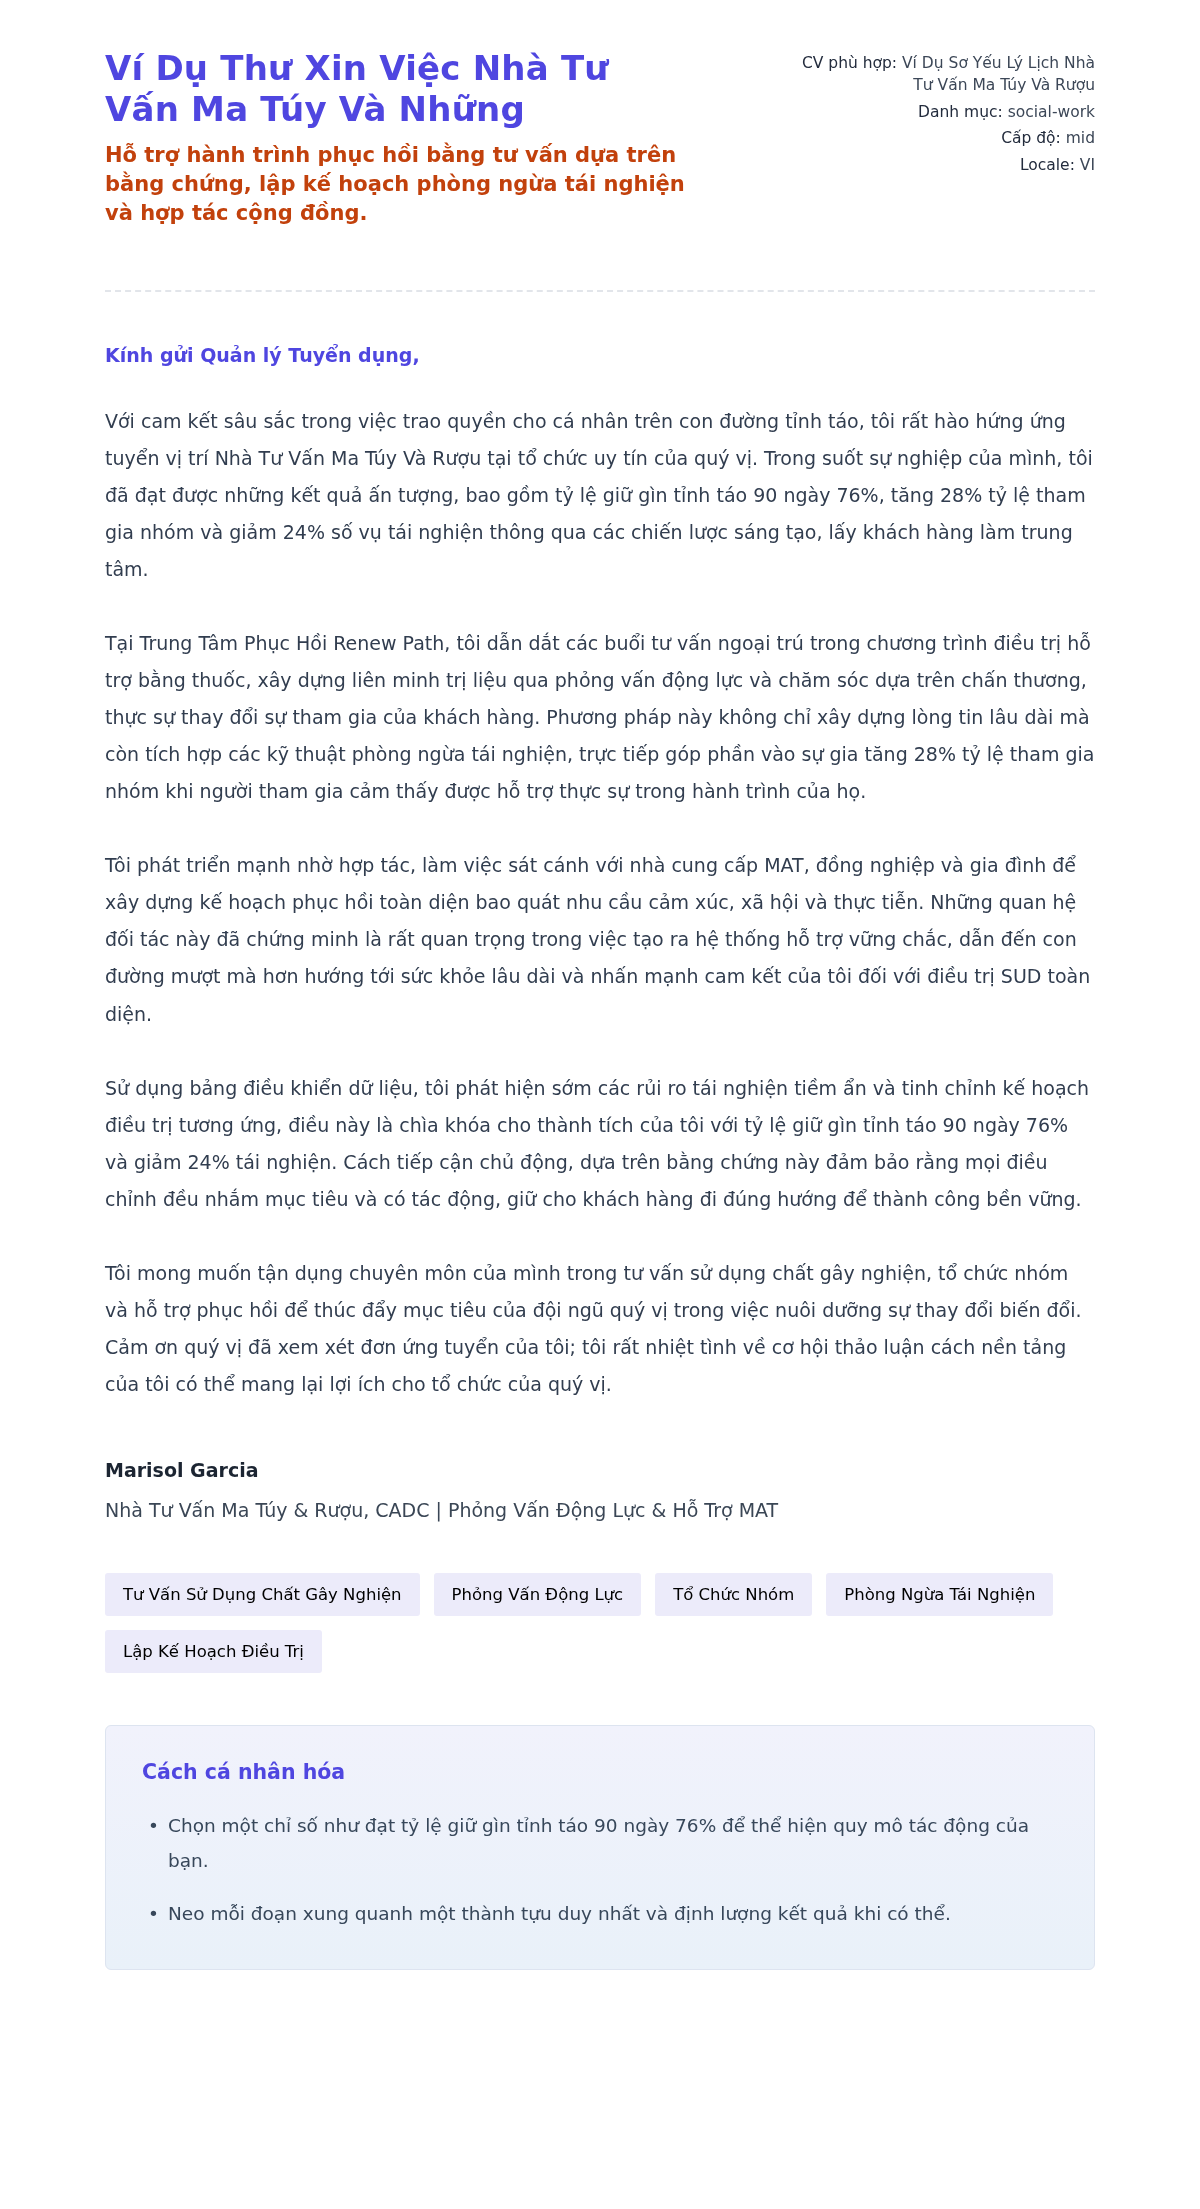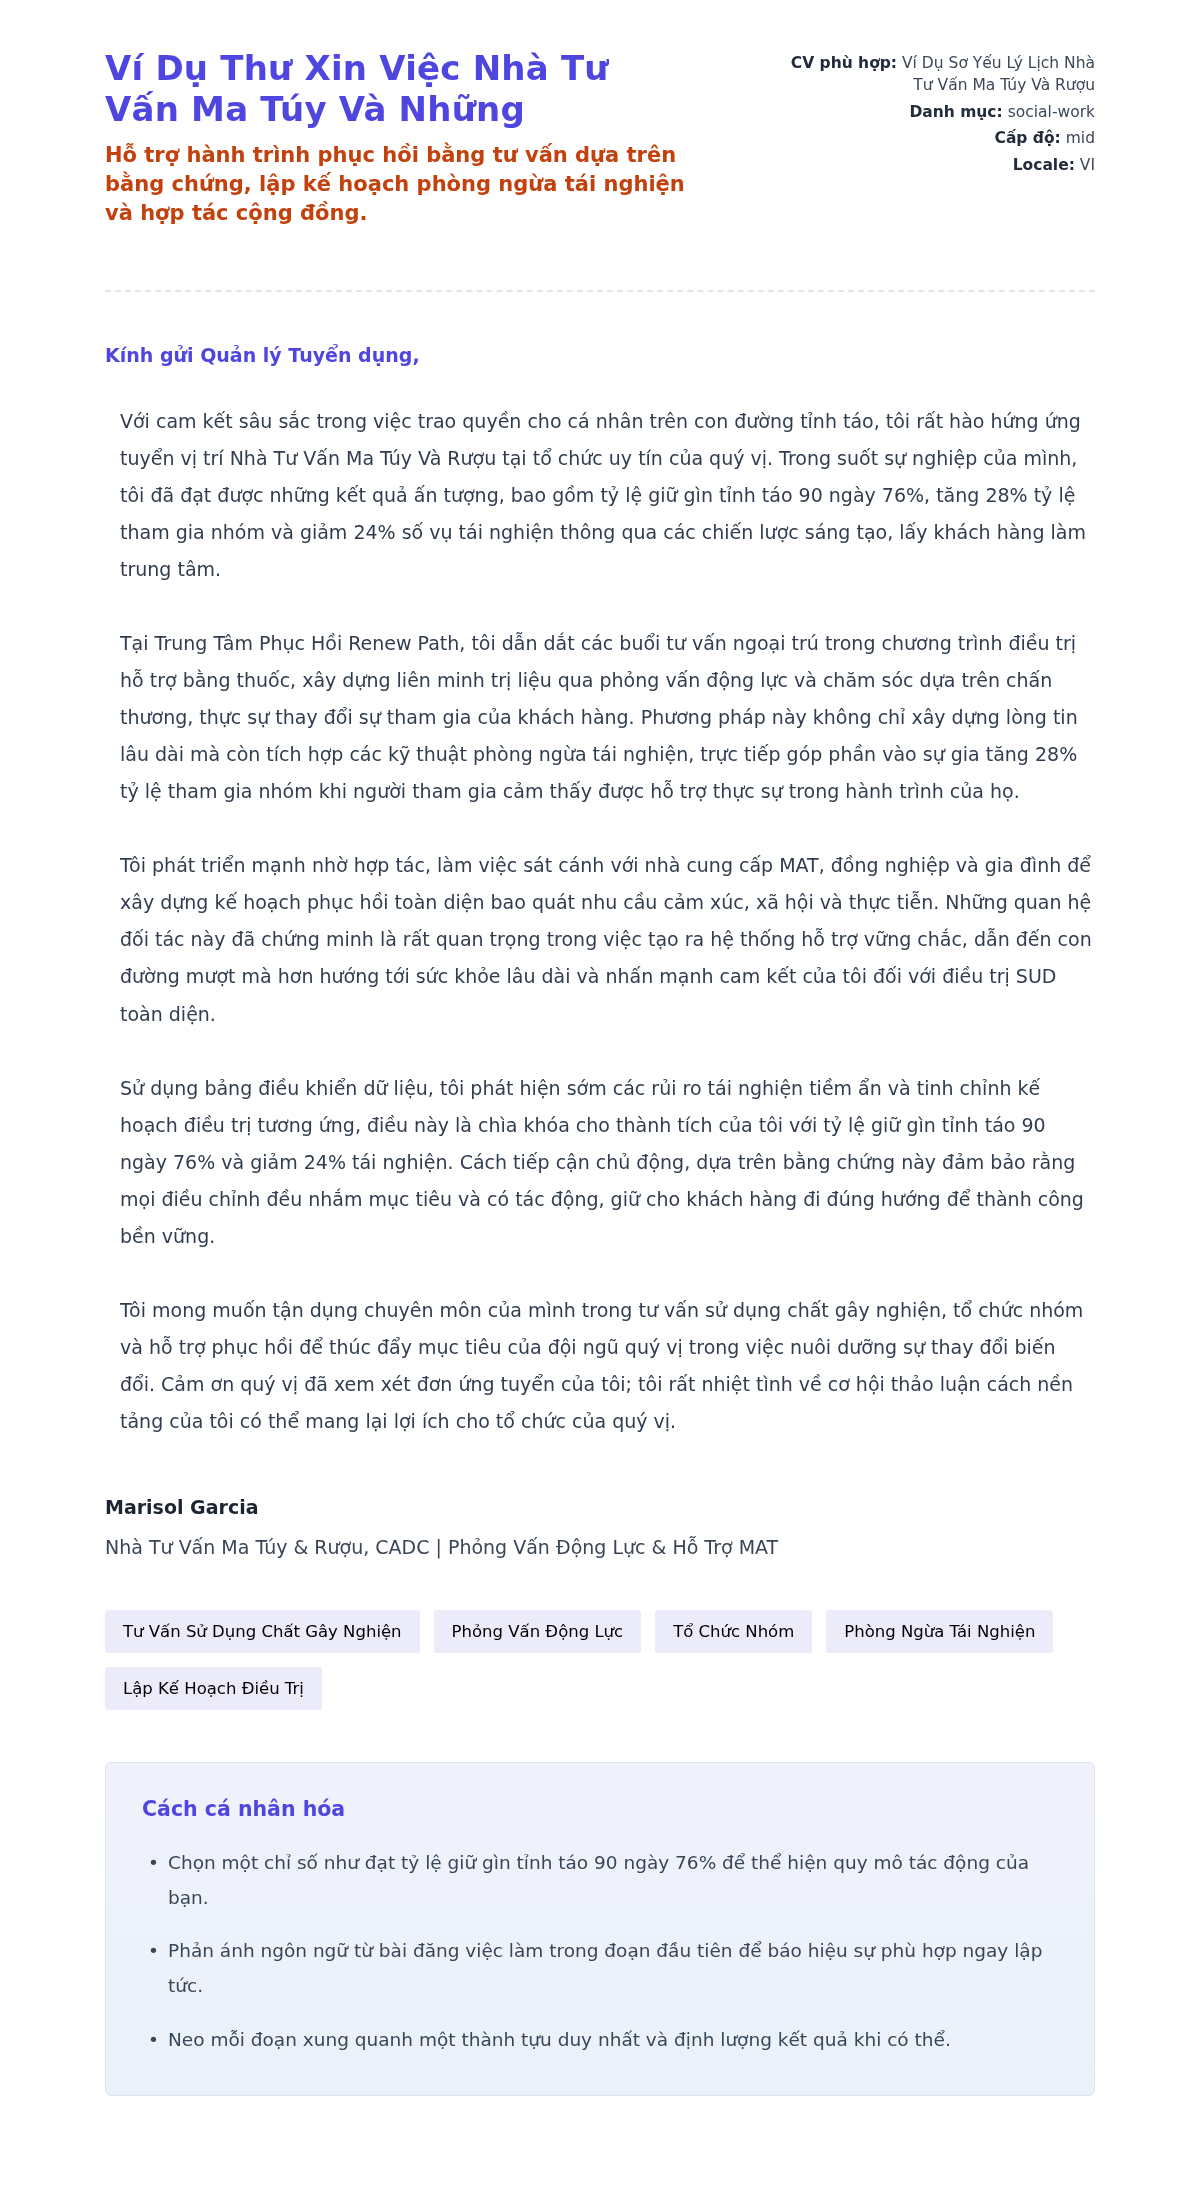--- a/index.html
+++ b/index.html
@@ -39,41 +39,40 @@
   }
   .meta {
     width: 310px;
     text-align: right;
     font-size: 15.5px;
     line-height: 1.45;
     color: #3c4757;
     padding-top: 4px;
   }
   .meta-row { margin-bottom: 4px; }
-  .meta-label { font-weight: 700; color: #232c3d; }
+  .meta-label { font-weight: 400; color: #232c3d; }
   
   .divider {
     margin-top: 62px;
     border: none;
     border-top: 2px dashed #e2e5ea;
     height: 0;
   }
   
   .greeting {
     margin-top: 52px;
     color: #4f46e0;
     font-weight: 700;
     font-size: 19px;
   }
   .paragraph {
     margin-top: 37px;
     font-size: 19px;
     line-height: 1.95;
     color: #313d4f;
-    margin-left: 15px;
   }
   
   .sig-name {
     margin-top: 56px;
     font-size: 19px;
     font-weight: 700;
     color: #1c2532;
   }
   .sig-role {
     margin-top: 18px;
@@ -179,18 +178,17 @@
     <span class="tag">Phỏng Vấn Động Lực</span>
     <span class="tag">Tổ Chức Nhóm</span>
     <span class="tag">Phòng Ngừa Tái Nghiện</span>
     <span class="tag">Lập Kế Hoạch Điều Trị</span>
   </div>
 
   <div class="callout">
     <div class="callout-title">Cách cá nhân hóa</div>
     <ul class="callout-list">
       <li class="callout-item">Chọn một chỉ số như đạt tỷ lệ giữ gìn tỉnh táo 90 ngày 76% để thể hiện quy mô tác động của bạn.</li>
-      <li class="callout-item">Phản ánh ngôn ngữ từ bài đăng việc làm trong đoạn đầu tiên để báo hiệu sự phù hợp ngay lập tức.</li>
       <li class="callout-item">Neo mỗi đoạn xung quanh một thành tựu duy nhất và định lượng kết quả khi có thể.</li>
     </ul>
   </div>
 
 </div>
 
 </body></html>

